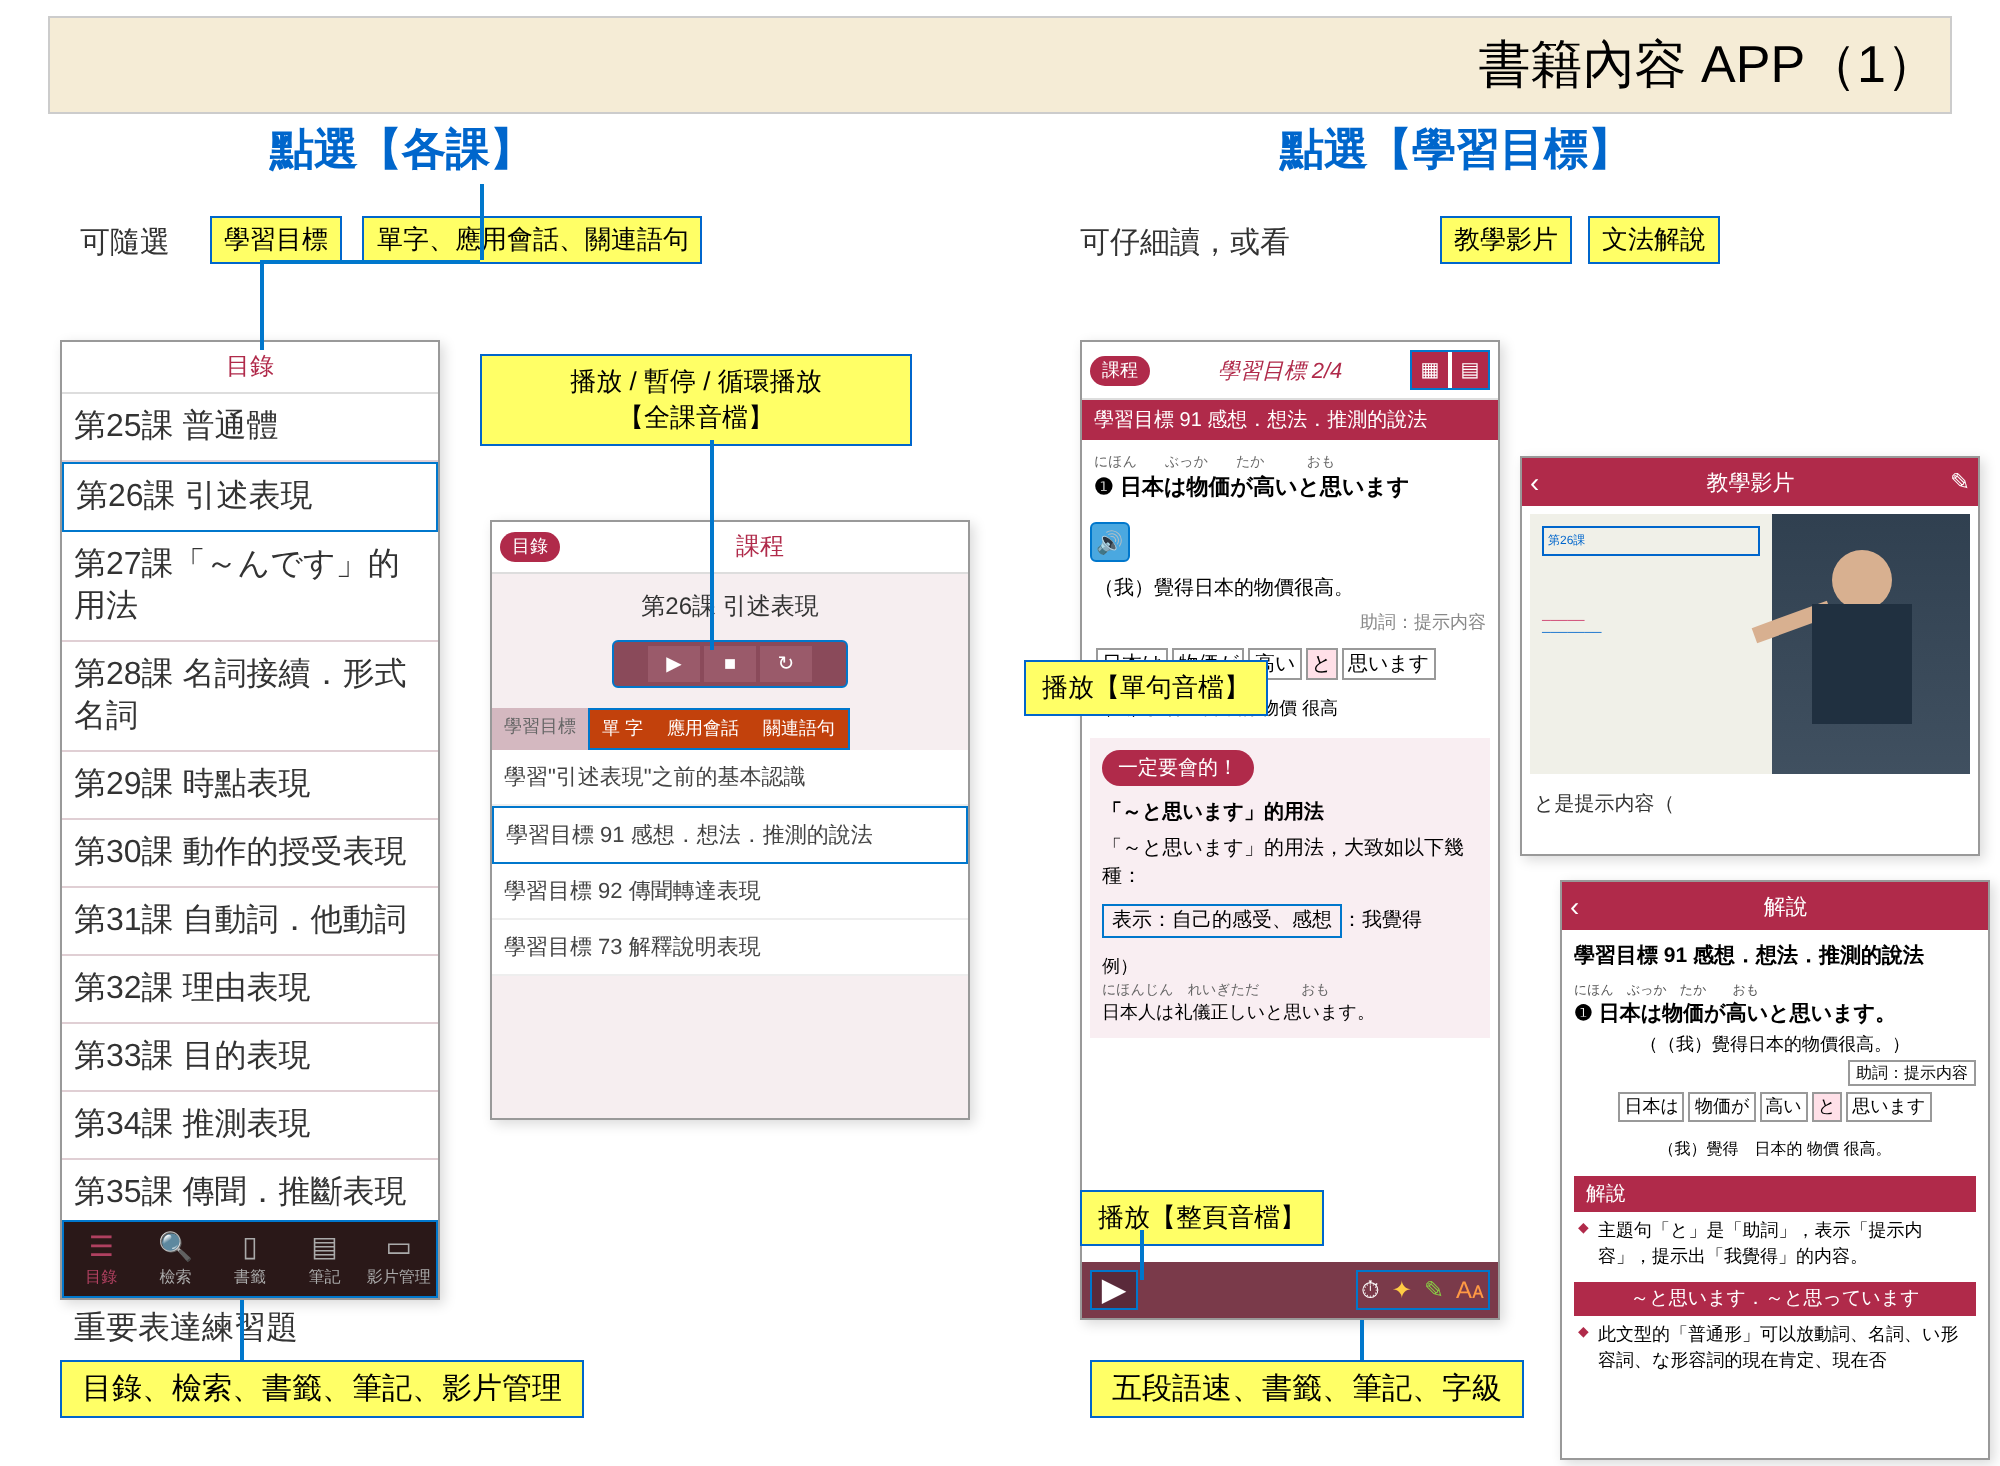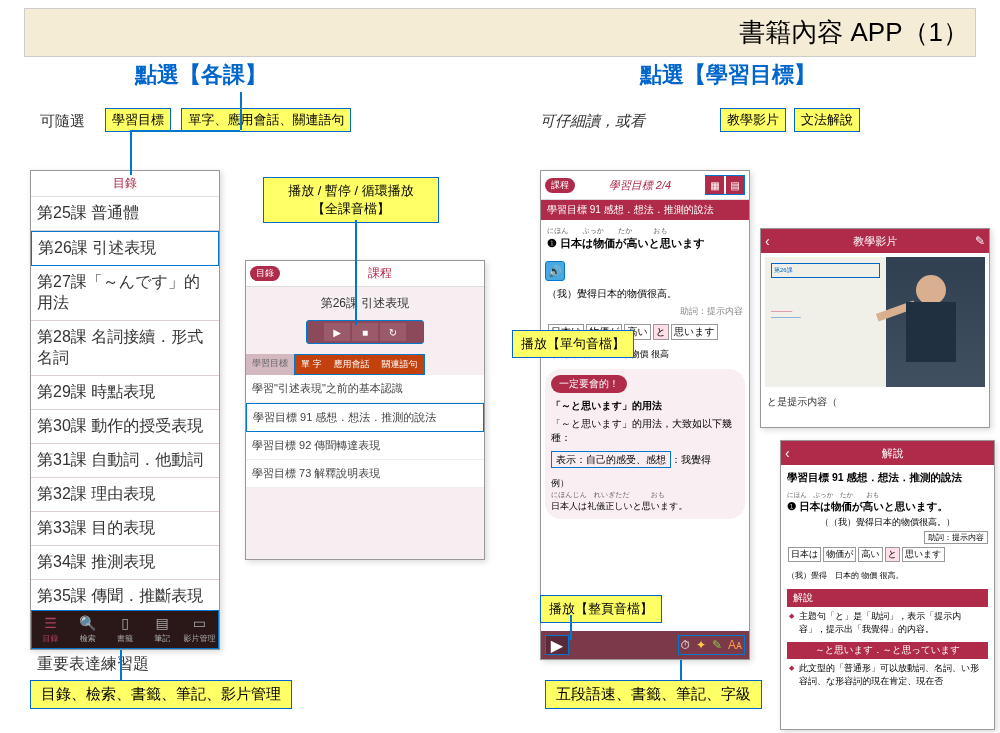--- a/index.html
+++ b/index.html
@@ -33,44 +33,44 @@
 .p2-ctrlbtn{background:#9a5a6a;color:#fff;width:26px;height:18px;font-size:10px;display:flex;align-items:center;justify-content:center;}
 .p2-tabs{display:flex;margin-top:10px;font-size:9px;}
 .p2-tab{padding:3px 6px;background:#d4b8c0;color:#666;}
 .p2-tab.active{background:#c2410c;color:#fff;}
 .p2-tabsR{display:flex;border:1.5px solid #0077cc;}
 .p2-body{background:#fff;font-size:11px;}
 .p2-row{padding:6px;border-bottom:1px solid #eee;color:#444;}
 .p2-row.sel{border:1.5px solid #0077cc;}
 
 .yellow-box{position:absolute;background:#ffff66;border:1.5px solid #0066cc;padding:4px 8px;font-size:13px;text-align:center;}
-.box-playctrl{left:263px;top:177px;width:176px;line-height:1.4;}
+.box-playctrl{left:240px;top:177px;width:216px;line-height:1.4;}
 .bottom-tag1{left:30px;top:680px;font-size:15px;padding:4px 10px;}
 
 
 .right-head{left:640px;top:60px;}
-.right-note{position:absolute;left:540px;top:112px;font-size:15px;font-style:italic;}
+.right-note{position:absolute;left:540px;top:112px;font-size:15px;}
 .right-tags{position:absolute;left:720px;top:108px;display:flex;gap:8px;}
 
 .phone3{left:540px;top:170px;width:210px;height:490px;background:#fff;}
 .p3-hdr{display:flex;align-items:center;padding:4px;border-bottom:1px solid #ddd;}
 .p3-badge{background:#b02a4a;color:#fff;border-radius:10px;font-size:9px;padding:1px 6px;}
 .p3-title{flex:1;text-align:center;color:#b02a4a;font-size:11px;font-style:italic;}
 .p3-icons{display:flex;gap:2px;border:1.5px solid #0077cc;}
 .p3-icon{width:18px;height:18px;background:#b02a4a;color:#fff;font-size:10px;display:flex;align-items:center;justify-content:center;}
 .p3-sub{background:#b02a4a;color:#fff;font-size:10px;padding:3px 6px;}
 .p3-main{font-size:11px;padding:6px;}
 .p3-ruby{font-size:7px;color:#666;}
 .p3-bold{font-weight:bold;}
 .p3-speaker{width:20px;height:20px;background:#4aa8e0;border-radius:3px;color:#fff;display:flex;align-items:center;justify-content:center;font-size:11px;border:1.5px solid #0077cc;margin:4px;}
 .p3-trans{font-size:10px;padding:2px 6px;}
 .p3-gray{color:#888;font-size:9px;text-align:right;padding:2px 6px;}
 .p3-seg{padding:4px 6px;font-size:10px;}
 .p3-segw{border:1px solid #999;padding:0 2px;margin:0 1px;display:inline-block;}
-.p3-pink{background:#f9eef2;margin:4px;padding:6px;border-radius:16px;font-size:10px;}
+.p3-pink{background:#f9eef2;margin:4px;padding:6px;border-radius:0;font-size:10px;}
 .p3-pill{background:#b02a4a;color:#fff;border-radius:10px;padding:2px 8px;display:inline-block;font-size:10px;}
 .p3-sel{border:1.5px solid #0077cc;padding:2px 4px;}
 .p3-foot{position:absolute;bottom:0;left:0;right:0;background:#7a3a4a;display:flex;align-items:center;padding:4px;}
 .p3-play{width:24px;height:20px;background:#5a2a3a;color:#fff;display:flex;align-items:center;justify-content:center;border:1.5px solid #0077cc;}
 .p3-ficons{margin-left:auto;display:flex;gap:6px;border:1.5px solid #0077cc;padding:2px;}
 .p3-ficon{color:#fff;font-size:12px;}
 
 .tag-sentence{left:512px;top:330px;}
 .tag-page{left:540px;top:595px;}
 .bottom-tag2{left:545px;top:680px;font-size:15px;padding:4px 10px;}
@@ -88,21 +88,21 @@
 .p4-arm{width:40px;height:8px;background:#d8b090;position:absolute;top:50px;left:-10px;transform:rotate(-20deg);}
 .p4-cap{font-size:10px;padding:4px 6px;color:#333;}
 
 .phone5{left:780px;top:440px;width:215px;height:290px;background:#fff;font-size:10px;}
 .p5-hdr{background:#b02a4a;color:#fff;display:flex;align-items:center;padding:4px;font-size:11px;}
 .p5-body{padding:6px;}
 .p5-bold{font-weight:bold;font-size:10.5px;}
 .p5-ruby{font-size:6.5px;color:#555;display:block;}
 .p5-small{font-size:9px;text-align:center;padding:2px;}
 .p5-box{border:1px solid #999;font-size:8px;padding:1px 3px;}
-.p5-seg{padding:4px 0;font-size:9px;text-align:left;}
+.p5-seg{padding:4px 0;font-size:9px;text-align:center;}
 .p5-segw{border:1px solid #999;padding:0 2px;margin:0 1px;display:inline-block;}
 .p5-sec{background:#b02a4a;color:#fff;padding:2px 6px;font-size:10px;margin-top:4px;}
 .p5-bullet{font-size:9px;padding:3px 4px 3px 12px;position:relative;line-height:1.4;}
 .p5-bullet::before{content:"◆";color:#b02a4a;position:absolute;left:2px;font-size:7px;top:4px;}
 .p5-band{background:#b02a4a;color:#fff;text-align:center;font-size:9.5px;padding:2px;margin-top:4px;}
 
 
 .line{position:absolute;background:#0077cc;}
 .lineh{height:2px;}
 .linev{width:2px;}

